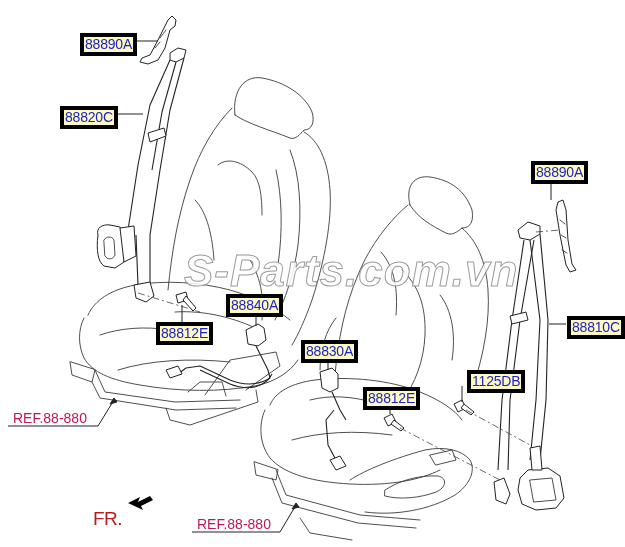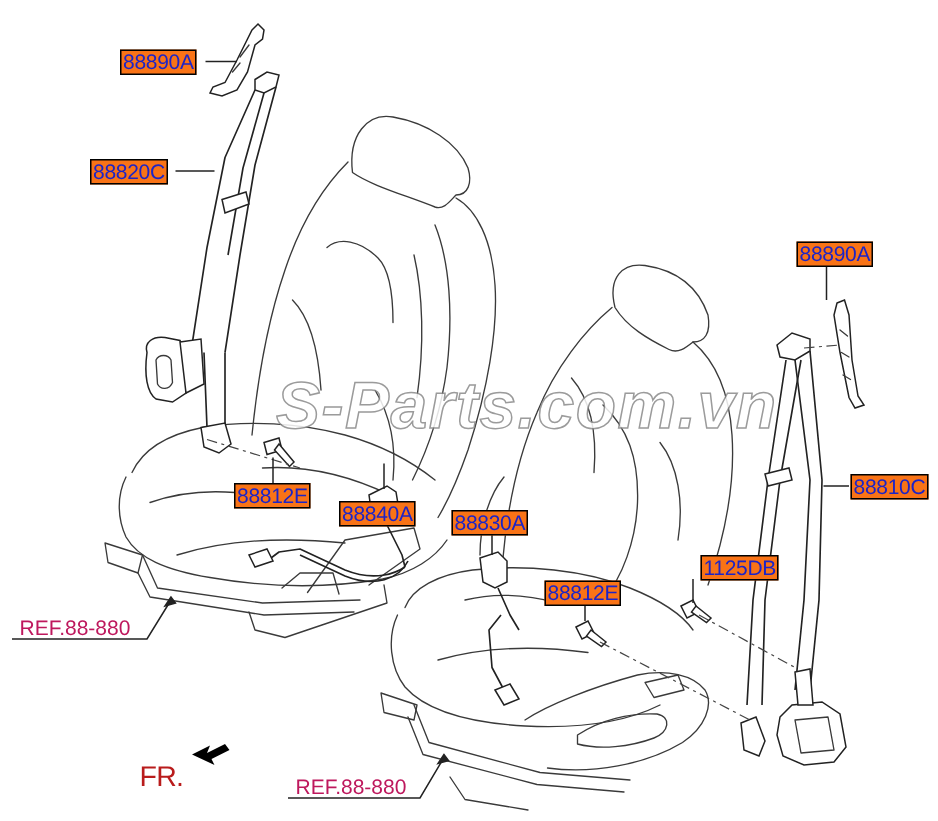--- a/index.html
+++ b/index.html
@@ -13,22 +13,22 @@
   svg.drawing { position: absolute; left: 0; top: 0; }
   .ln { fill: none; stroke: #3a3a3a; stroke-width: 0.9; stroke-linejoin: round; stroke-linecap: round; }
   .ln2 { fill: none; stroke: #222; stroke-width: 1.1; stroke-linejoin: round; }
   .part { fill: #ffffff; stroke: #222; stroke-width: 1; }
   .dash { fill: none; stroke: #444; stroke-width: 0.8; stroke-dasharray: 7 3 2 3; }
   .lead { fill: none; stroke: #222; stroke-width: 1; }
   .part-label {
     position: absolute;
     font-size: 14px; line-height: 15px;
     color: #1c24c8;
-    border: 1px solid #000000;
-    background: #f97316;
+    border: 4px solid #000000;
+    background: #fef9c3;
     padding: 0 1px;
     white-space: nowrap;
     cursor: pointer;
     letter-spacing: -0.2px;
   }
   .ref-label {
     position: absolute;
     font-size: 14px; line-height: 15px;
     color: #be185d;
     white-space: nowrap;
@@ -194,21 +194,21 @@
       <path class="part" d="M296,503 L292,509 L299,507 Z" style="fill:#222"></path>
 
       <path d="M128,503 L140,497 L138,502 L150,496 L153,500 L141,506 L143,510 Z" style="fill:#000"></path>
     </g>
   </svg>
 
   <div class="watermark" style="left:184px; top:246px;">S-Parts.com.vn</div>
 
   <div class="part-label" style="left:80px; top:33px;">88890A</div>
   <div class="part-label" style="left:60px; top:106px;">88820C</div>
-  <div class="part-label" style="left:226px; top:294px;margin-top:40px;">88840A</div>
+  <div class="part-label" style="left:226px; top:294px;">88840A</div>
   <div class="part-label" style="left:156px; top:322px;">88812E</div>
   <div class="part-label" style="left:531px; top:161px;">88890A</div>
   <div class="part-label" style="left:567px; top:316px;">88810C</div>
   <div class="part-label" style="left:301px; top:340px;">88830A</div>
   <div class="part-label" style="left:363px; top:387px;">88812E</div>
   <div class="part-label" style="left:436px; top:370px;margin-left:31px;">1125DB</div>
 
   <div class="ref-label" style="left:13px; top:411px;">REF.88-880</div>
   <div class="ref-label" style="left:197px; top:517px;">REF.88-880</div>
 

